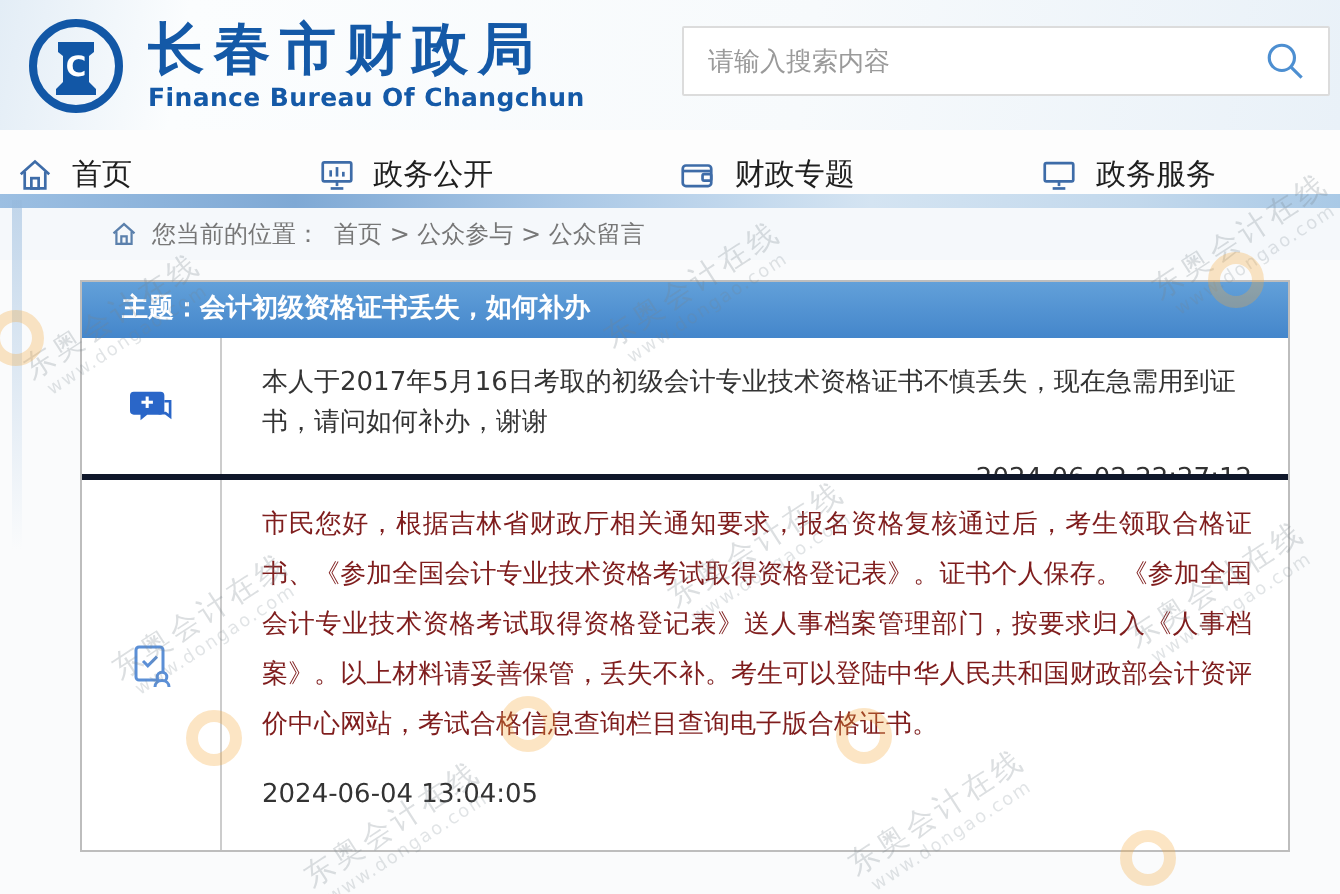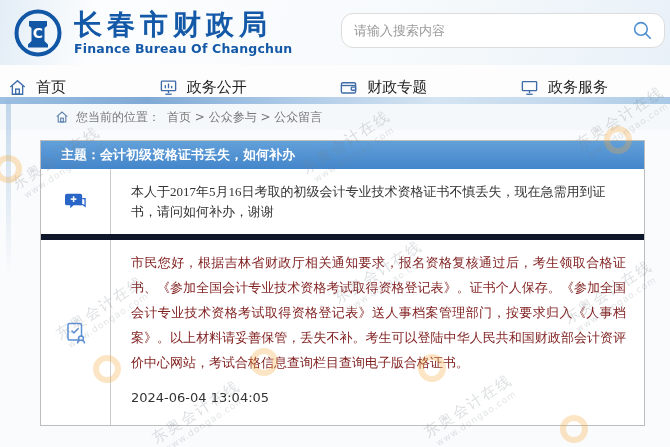--- a/index.html
+++ b/index.html
@@ -9,21 +9,21 @@
 
   
   .header { position:absolute; top:0; left:0; width:670px; height:65px;
     background:linear-gradient(100deg,#e3edf6 0%,#fbfdfe 14%,#f7fafc 60%,#e9f1f8 100%); }
   .logo { position:absolute; left:13px; top:8px; width:50px; height:50px; cursor:pointer; }
   .logo svg { width:100%; height:100%; display:block; }
   .title-block { position:absolute; left:74px; top:9px; color:#155aa8; }
   .title-cn { font-size:28px; font-weight:bold; letter-spacing:5px; color:#1459a7; line-height:32px; }
   .title-en { font-size:12.5px; font-weight:bold; color:#1459a7; letter-spacing:0.2px; }
   .search-box { position:absolute; left:341px; top:13px; width:324px; height:35px; background:#fff;
-    border:1px solid #dcdcdc; border-radius:12px; display:flex; align-items:center; }
+    border:1px solid #dcdcdc; border-radius:1px; display:flex; align-items:center; }
   .search-input { flex:1; border:none; outline:none; padding:0 12px; font-size:13px; color:#333; background:transparent; }
   .search-input::placeholder { color:#9a9a9a; }
   .search-icon { width:21px; height:21px; margin-right:11px; color:#4d8fd1; cursor:pointer; flex:none; }
 
   
   .nav { position:absolute; top:65px; left:0; width:670px; height:32px; background:#fdfdfd;
     display:flex; align-items:flex-end; justify-content:space-between; padding:0 62px 0 8px; }
   .nav-item { display:flex; align-items:center; gap:9px; cursor:pointer; }
   .nav-item svg { width:19px; height:19px; color:#3e6ca8; flex:none; }
   .nav-label { font-size:15px; color:#1f1f1f; }
@@ -39,21 +39,21 @@
   .breadcrumb-path { font-size:12px; color:#777; cursor:pointer; }
   .left-stripe { position:absolute; left:6px; top:100px; width:5px; height:175px;
     background:linear-gradient(180deg,rgba(150,185,220,.55),rgba(150,185,220,0)); }
 
   
   .card { position:absolute; left:40px; top:140px; width:605px; height:286px; background:#fff;
     border:1px solid #bdbdbd; z-index:10; }
   .subject-bar { height:28px; background:linear-gradient(180deg,#62a0d9,#4486cb); color:#fff;
     font-size:13px; line-height:28px; padding-left:20px;font-weight:bold; }
   .row { display:flex; }
-  .q-row { height:71px; border-bottom:6px solid #0f172a;font-family:Liberation Serif, serif; }
+  .q-row { height:71px; border-bottom:3px solid #0f172a; }
   .r-row { height:185px; }
   .icon-cell { width:70px; flex:none; border-right:1px solid #cccccc; display:flex; align-items:center; justify-content:center; }
   .content-cell { flex:1; padding:13px 18px 0 20px; overflow:hidden; }
   .q-text { font-size:13px; color:#333; line-height:20px; }
   .q-date { font-size:13px; color:#333; text-align:right; margin-top:10px; }
   .r-cell { padding-top:10px; }
   .r-text { font-size:13px; color:#7f1d1d; line-height:25px; text-align:justify; }
   .reply-unit { font-size:13px; color:#333; text-align:right; margin-top:1px; }
   .r-date { font-size:13px; color:#333; text-align:left; margin-top:15px; }
   .bubble-icon { width:23px; height:21px; color:#2a66c8; }

